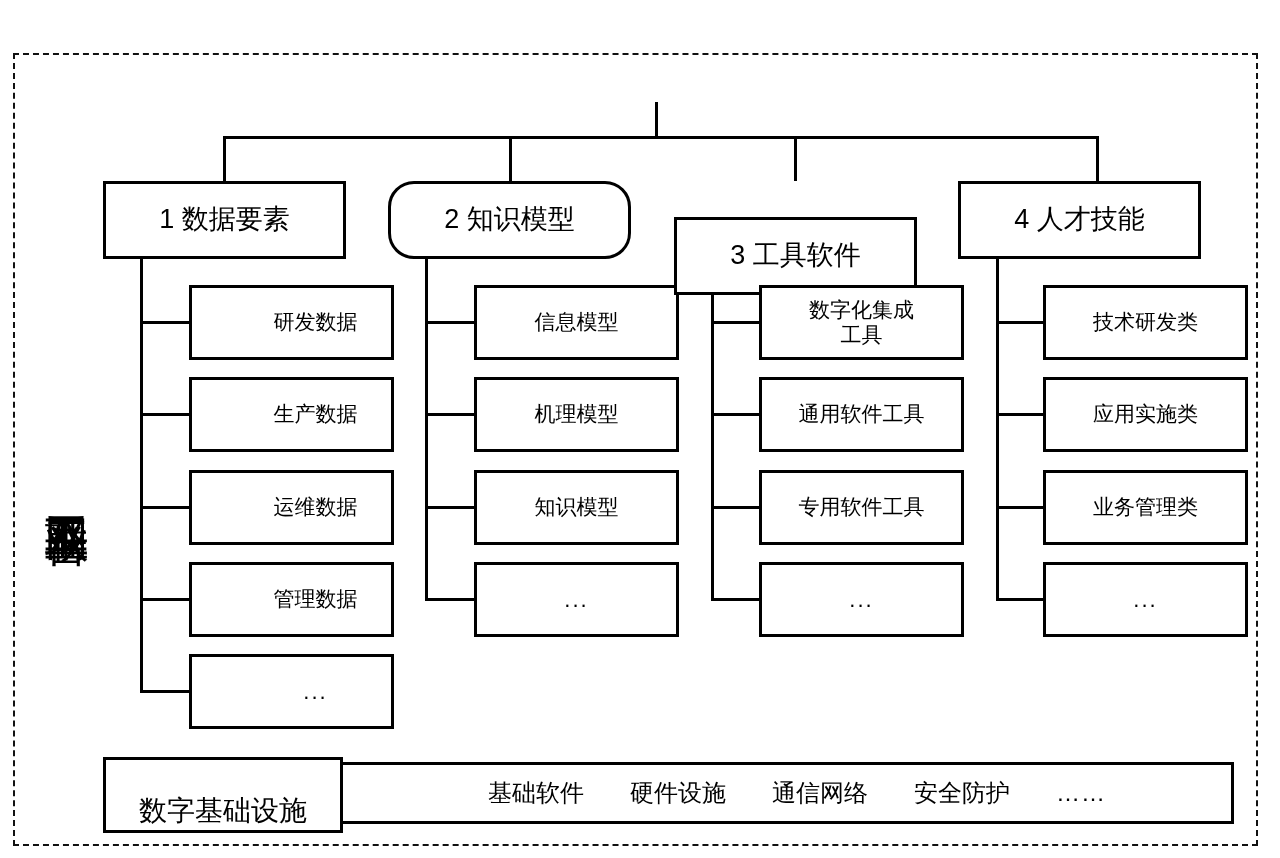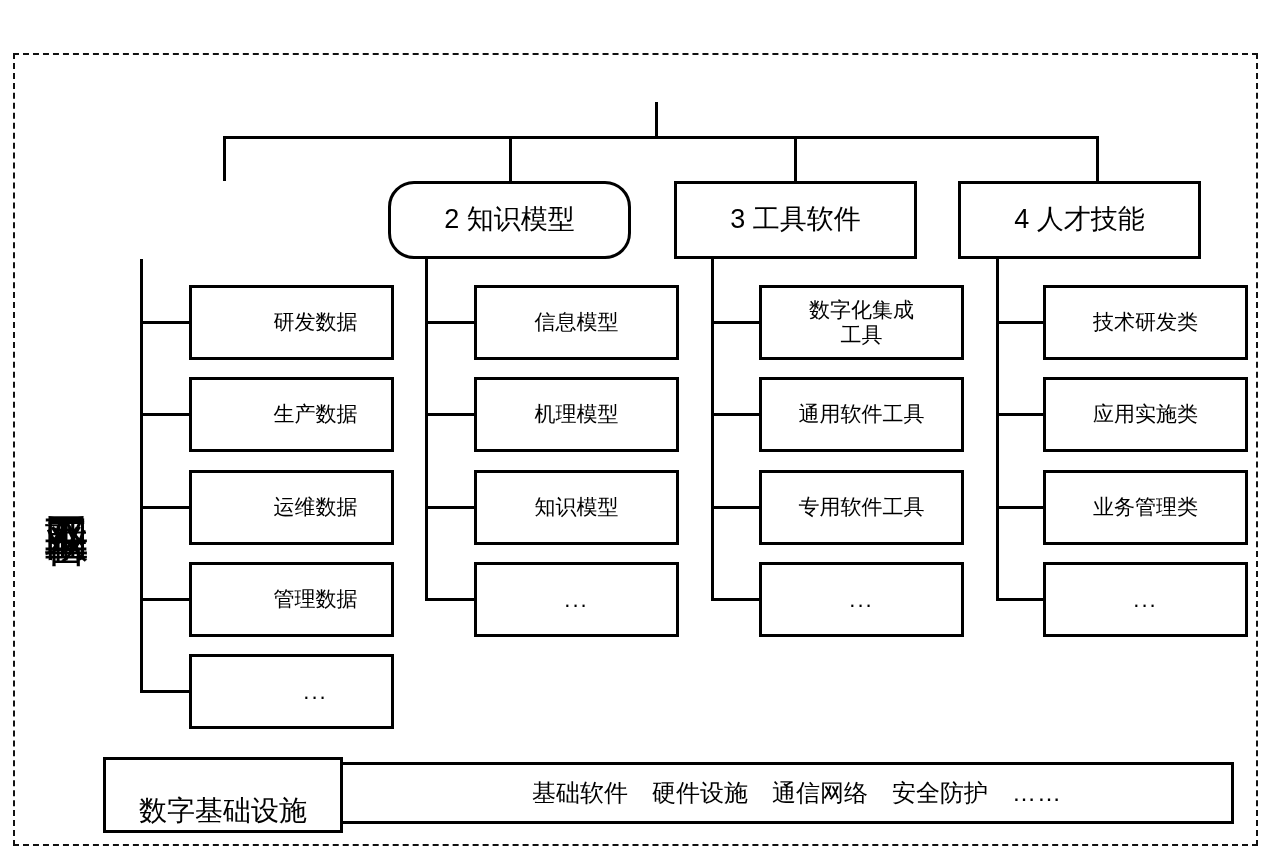--- a/index.html
+++ b/index.html
@@ -78,21 +78,21 @@
   }
 
   .cat-box {
     top: 181px;
     width: 243px;
     height: 78px;
     font-size: 27px;
   }
   .cat-1 { left: 103px; }
   .cat-2 { left: 388px; border-radius: 26px; }
-  .cat-3 { left: 674px; }
+  .cat-3 { left: 674px; margin-top: 36px; }
   .cat-4 { left: 958px; }
 
   .leaf-box {
     width: 205px;
     height: 75px;
     font-size: 21px;
     border-width: 3px;
   }
   .col-1 .leaf-box { left: 189px; padding-left: 48px; }
   .col-2 .leaf-box { left: 474px; }
@@ -148,21 +148,21 @@
   .infra-items {
     position: absolute;
     left: 360px;
     top: 762px;
     width: 874px;
     height: 62px;
     z-index: 5;
     display: flex;
     align-items: center;
     justify-content: center;
-    gap: 24px;
+    gap: 46px;
     font-size: 24px;
     pointer-events: none;
   }
   .infra-items span { pointer-events: auto; }
   .infra-items .dots { font-size: 24px; letter-spacing: 1px; }
 </style>
 </head>
 <body>
 
 <div id="canvas">
@@ -174,20 +174,23 @@
 
   <div class="ln v" style="left:655px; top:102px; height:36px;"></div>
 
   <div class="ln h" style="left:223px; top:136px; width:876px;"></div>
 
   <div class="ln v" style="left:223px; top:136px; height:45px;"></div>
   <div class="ln v" style="left:509px; top:136px; height:45px;"></div>
   <div class="ln v" style="left:794px; top:136px; height:45px;"></div>
   <div class="ln v" style="left:1096px; top:136px; height:45px;"></div>
 
+  <div class="box cat-box cat-1">
+    <span class="txt">1 数据要素</span>
+  </div>
   <div class="col-1">
     <div class="ln v" style="left:140px; top:259px; height:432px;"></div>
     <div class="ln h" style="left:140px; top:321px; width:52px;"></div>
     <div class="ln h" style="left:140px; top:413px; width:52px;"></div>
     <div class="ln h" style="left:140px; top:506px; width:52px;"></div>
     <div class="ln h" style="left:140px; top:598px; width:52px;"></div>
     <div class="ln h" style="left:140px; top:690px; width:52px;"></div>
 
     <div class="box leaf-box r0">
       <span class="txt">研发数据</span>

